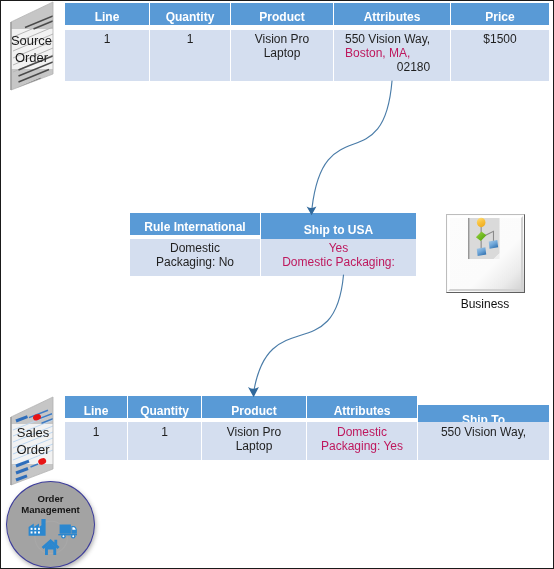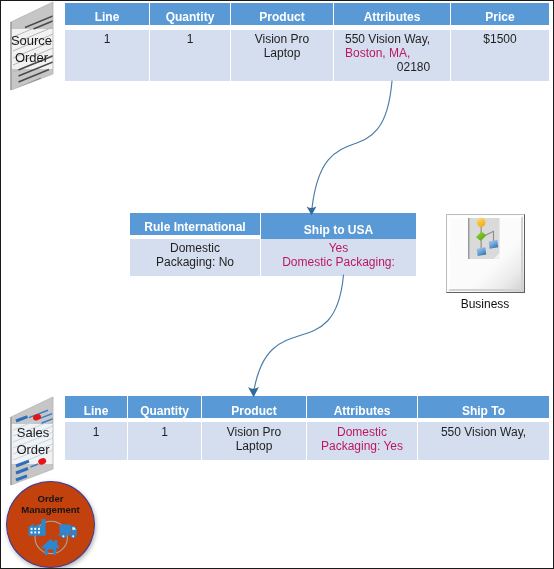--- a/index.html
+++ b/index.html
@@ -26,21 +26,21 @@
           border-right:1px solid #5f5f5f;border-bottom:1px solid #5f5f5f;
           display:flex;flex-direction:column;align-items:center;}
   .br-box::before{content:"";position:absolute;left:1px;top:1px;right:1px;bottom:1px;
           border-top:2px solid #ffffff;border-left:2px solid #ffffff;
           border-right:2px solid #d2d2d2;border-bottom:2px solid #d2d2d2;pointer-events:none;}
   .br-glyph{position:absolute;left:19px;top:1px;}
   .br-label{font-size:13px;line-height:15px;color:#111;text-align:center;display:flex;flex-direction:column;margin-top:43px;position:relative;}
   .br-caption{position:absolute;left:440px;top:296px;width:88px;font-size:12px;color:#111;text-align:center;}
 
   
-  .om-badge{position:absolute;left:5px;top:480px;width:89px;height:87px;border-radius:50%;background:#c2410c;
+  .om-badge{position:absolute;left:5px;top:480px;width:89px;height:87px;border-radius:50%;background:#a3a3a3;
             box-sizing:border-box;border:1.6px solid #3c3c9b;box-shadow:1px 2px 4px rgba(80,80,80,0.45);}
   .om-label{position:absolute;left:0;top:10.5px;width:100%;text-align:center;font-weight:bold;font-size:9.6px;line-height:11px;color:#161616;}
   .om-glyph{position:absolute;left:20.5px;top:36.5px;}
 
   .arrows{position:absolute;left:0;top:0;pointer-events:none;}
 </style>
 </head>
 <body>
 
 <div id="page">
@@ -246,21 +246,21 @@
           <div>Laptop</div>
         </div>
       </div>
       <div class="th" style="left: 242px; top: 0px; width: 110px; height: 22px;">Attributes</div>
       <div class="td" style="left: 242px; top: 26px; width: 110px; height: 38px;">
         <div>
           <div class="red">Domestic</div>
           <div class="red">Packaging: Yes</div>
         </div>
       </div>
-      <div class="th" style="left: 353px; top: 0px; width: 131px; height: 22px;">Ship To</div>
+      <div class="th" style="left: 353px; top: 9px; width: 131px; height: 22px;">Ship To</div>
       <div class="td" style="left: 353px; top: 26px; width: 131px; height: 38px;">
         <div>
           <div>550 Vision Way,</div>
         </div>
       </div>
     </div>
 
   <div class="om-badge">
     <div class="om-label">
       <span>Order</span>

